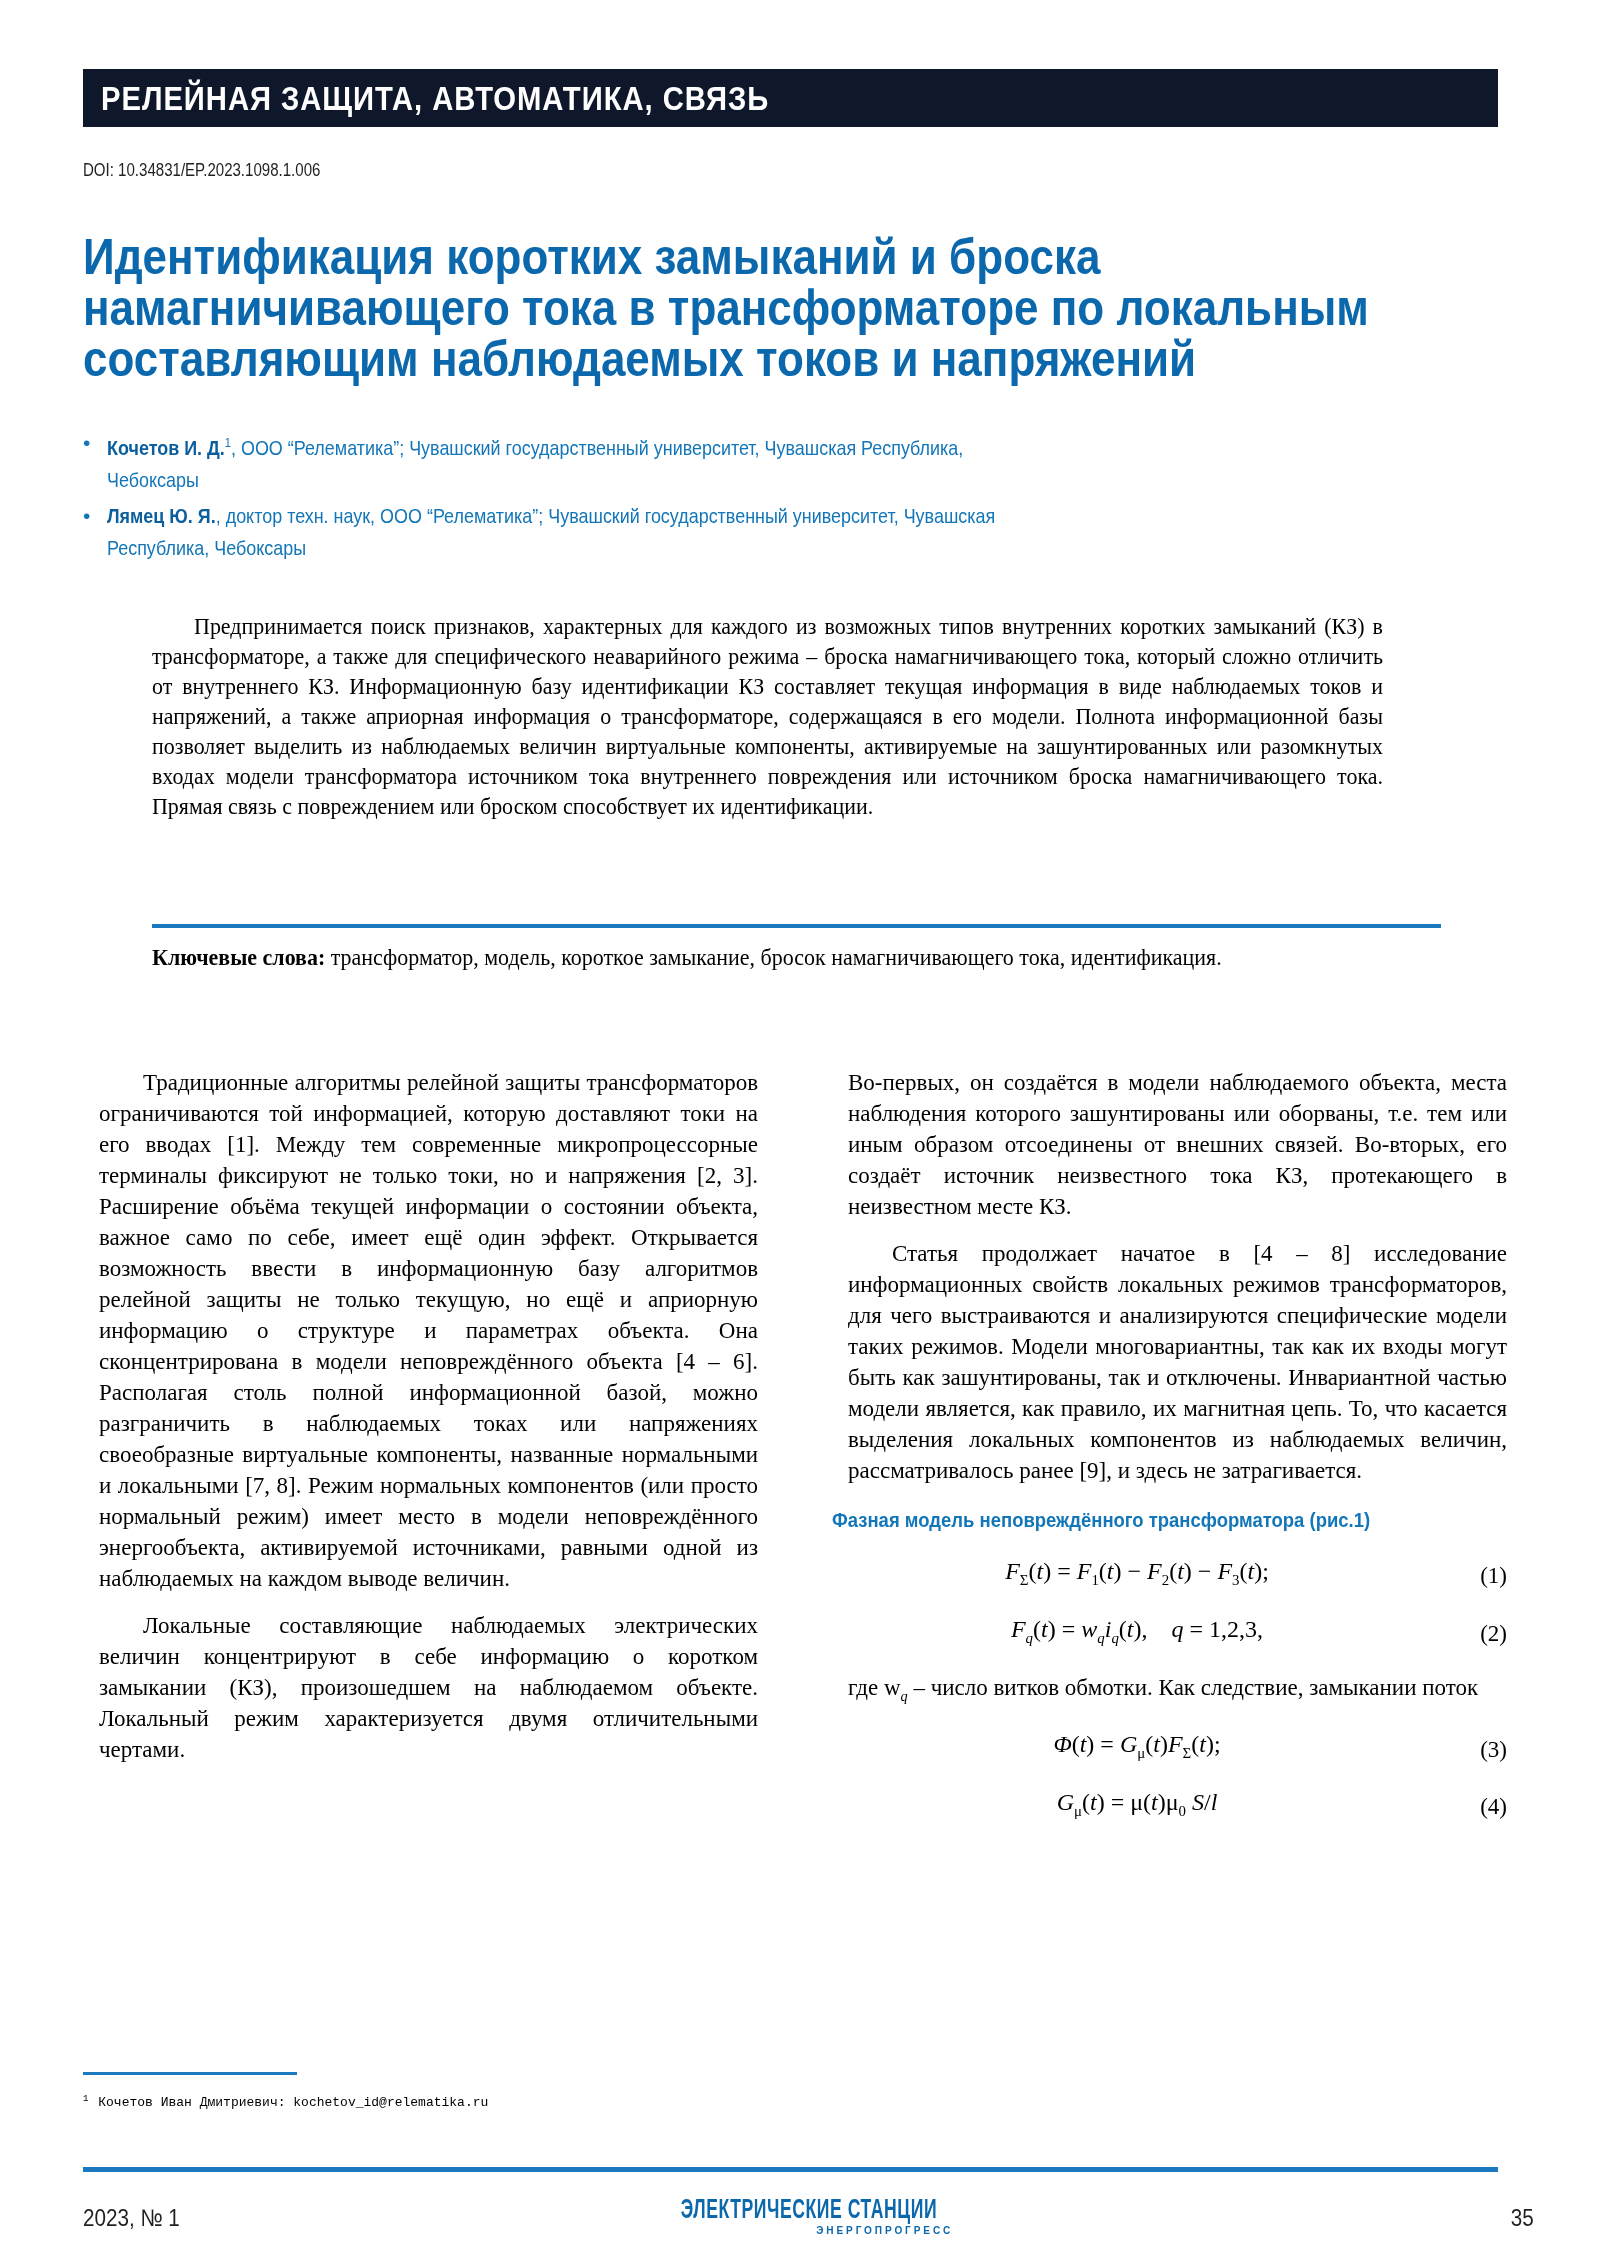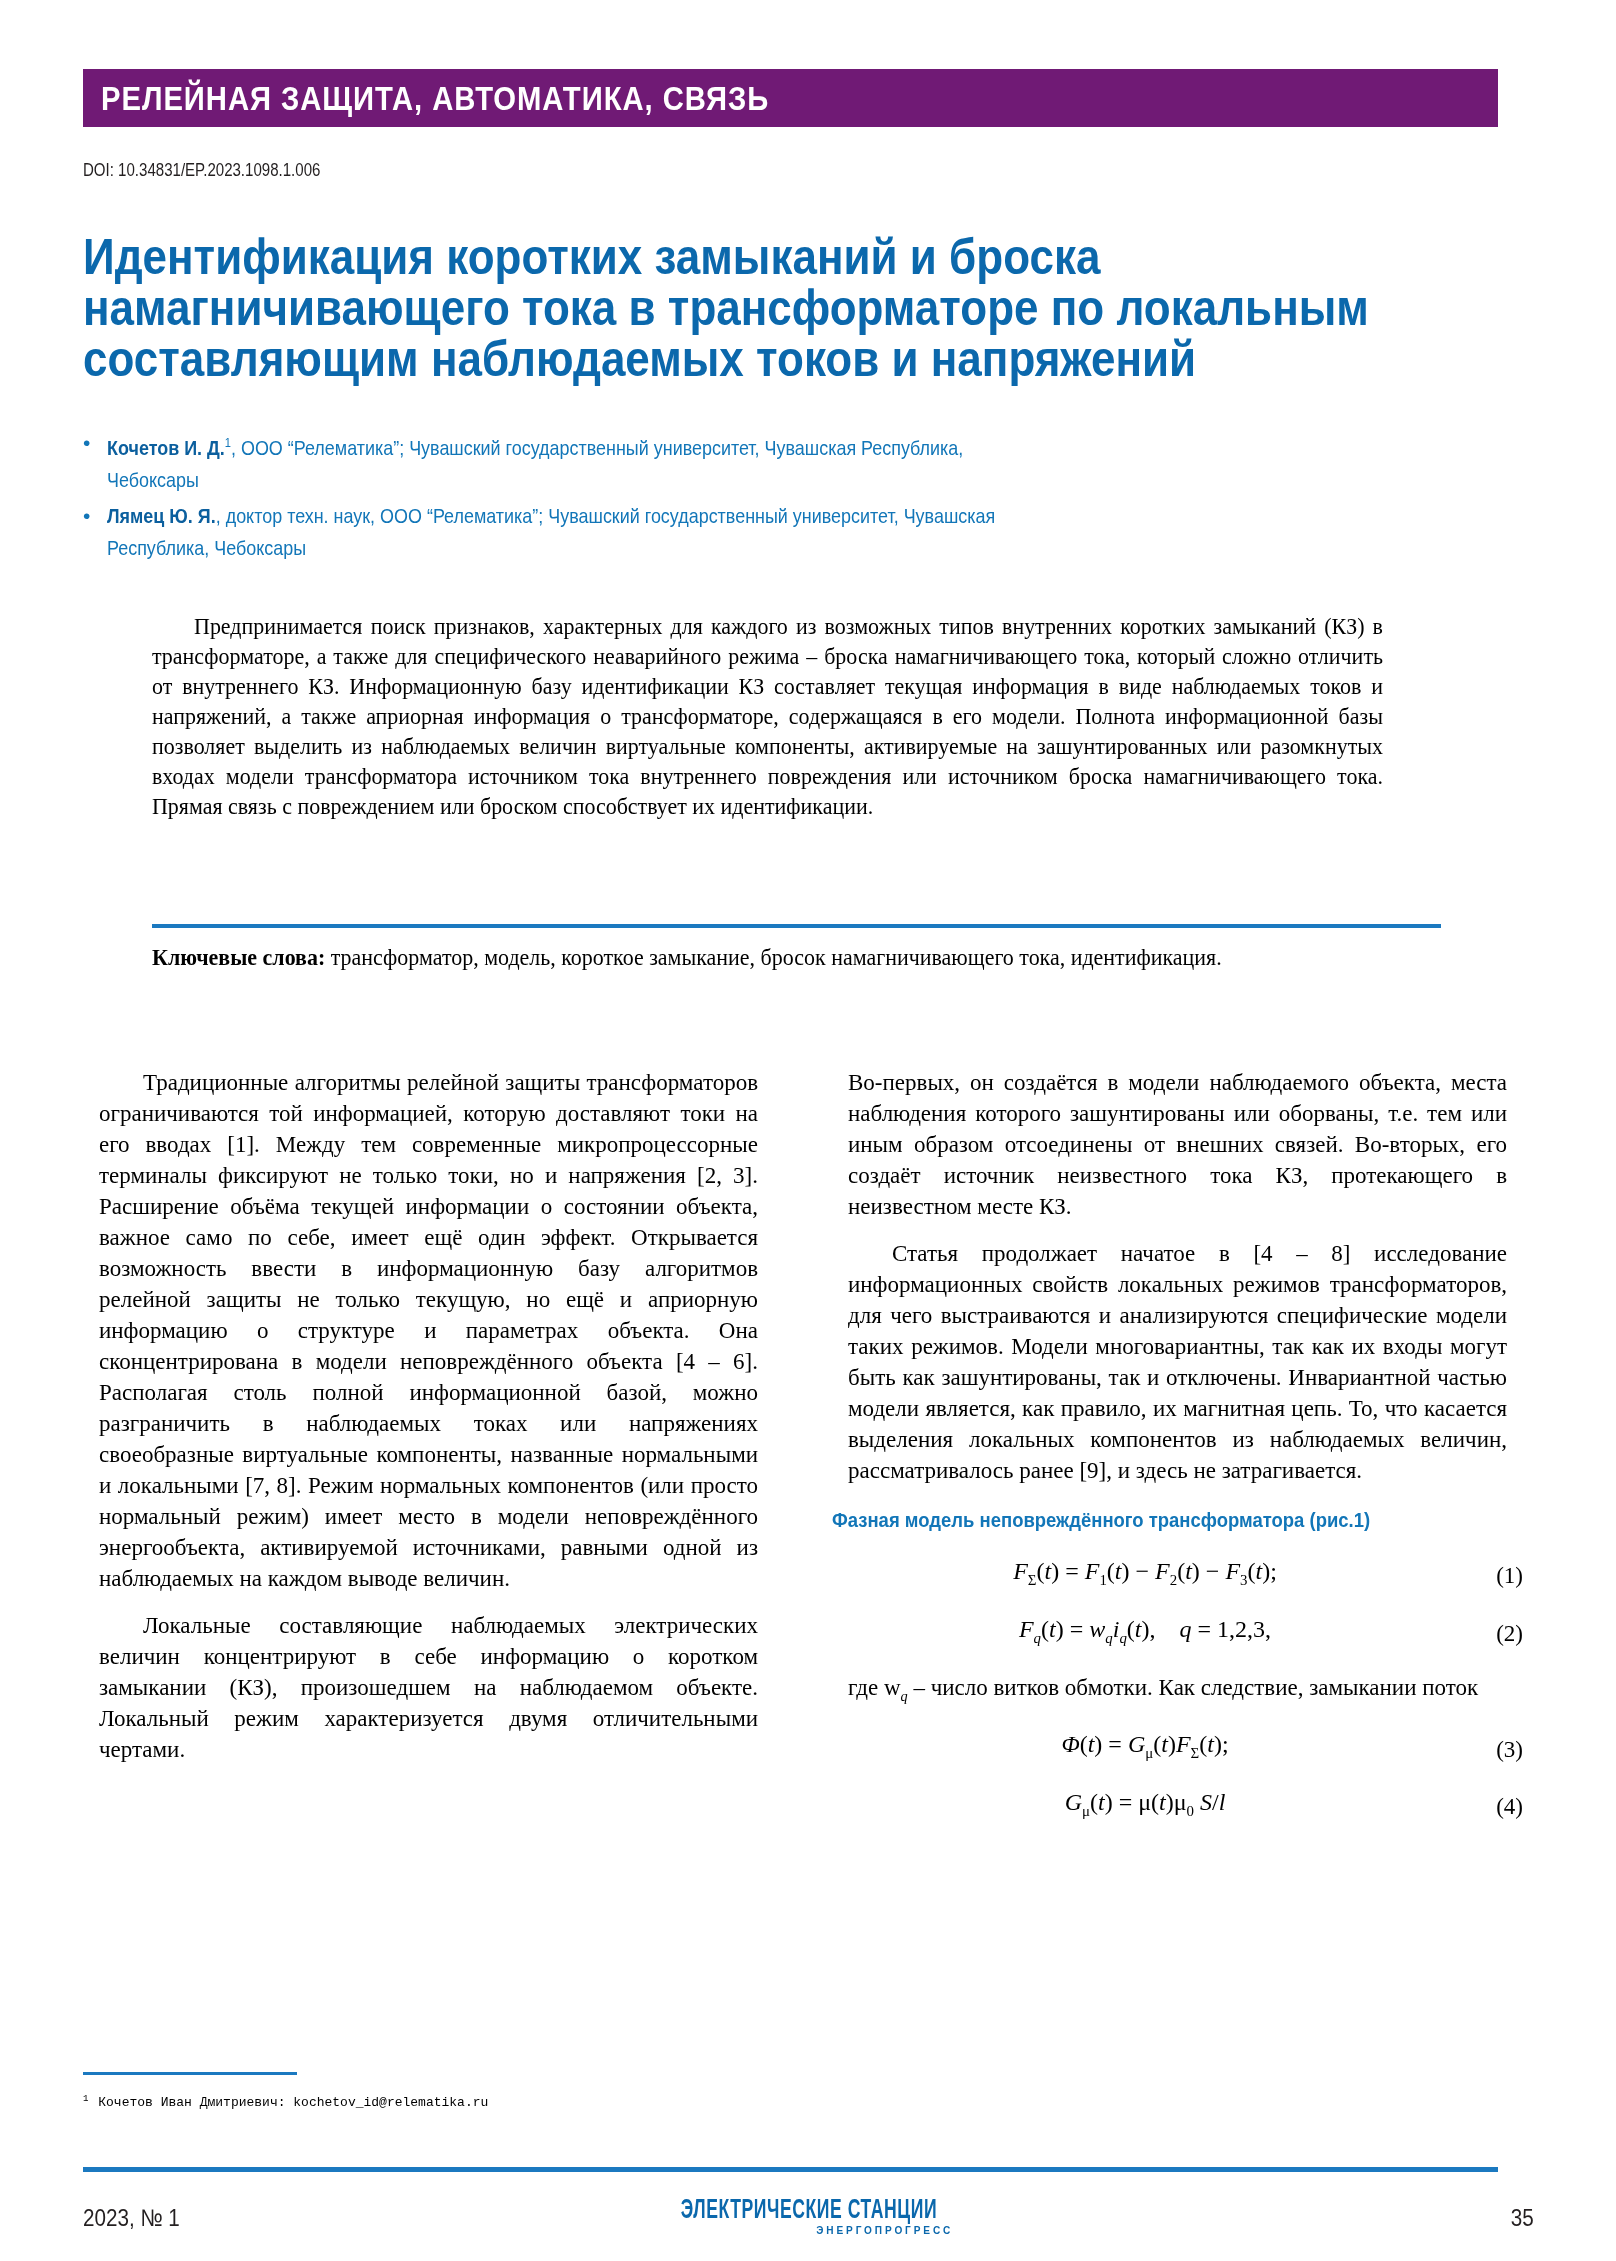--- a/index.html
+++ b/index.html
@@ -23,21 +23,21 @@
     padding: 0;
   }
 
   
   .rubric-banner {
     position: absolute;
     left: 83px;
     top: 69px;
     width: 1415px;
     height: 58px;
-    background: #701a75;
+    background: #0f172a;
     display: flex;
     align-items: center;
   }
   .rubric-banner .rubric-text {
     color: #ffffff;
     font-family: "Liberation Sans", "DejaVu Sans", sans-serif;
     font-weight: bold;
     font-size: 34px;
     letter-spacing: 1.1px;
     padding-left: 21px;
@@ -186,21 +186,21 @@
     text-indent: 0;
     transform: scaleX(0.88);
     transform-origin: left center;
     white-space: nowrap;
   }
 
   
   .eq-row {
     display: flex;
     align-items: center;
-    margin: 18px 0 18px 0;
+    margin: 18px 16px 18px 0;
     text-indent: 0;
   }
   .eq-body {
     flex: 1 1 auto;
     text-align: center;
     font-family: "Liberation Serif", "DejaVu Serif", serif;
     font-style: italic;
     font-size: 24px;
     white-space: nowrap;
   }

